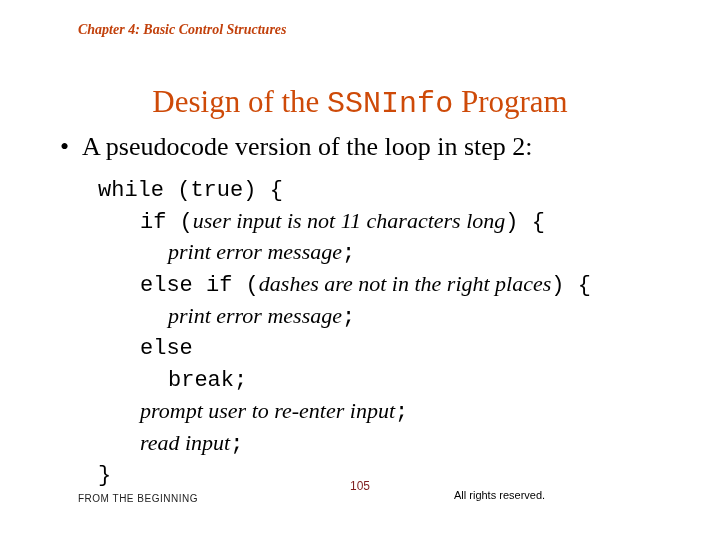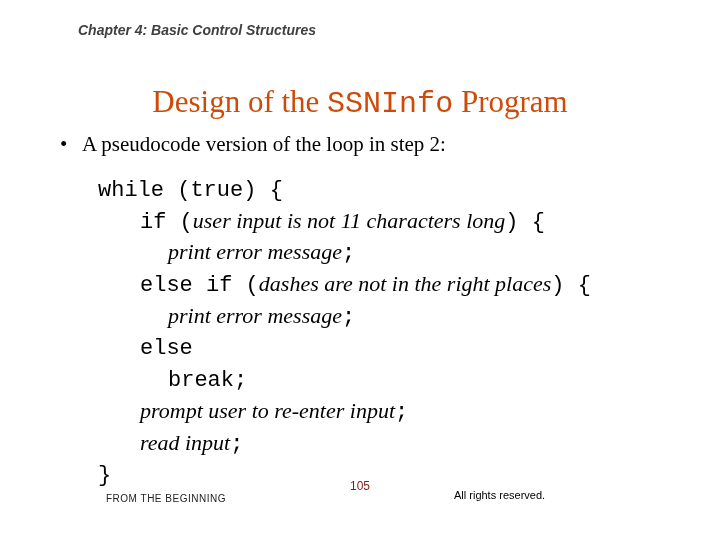--- a/index.html
+++ b/index.html
@@ -9,45 +9,45 @@
     height: 540px;
     background: #fff;
     font-family: "Times New Roman", Times, serif;
     position: relative;
     overflow: hidden;
   }
   .chapter {
     position: absolute;
     top: 22px;
     left: 78px;
-    font-family: Liberation Sans, sans-serif;
+    font-family: Liberation Serif, serif;
     font-weight: bold;
     font-style: italic;
     font-size: 14px;
-    color: #404040;
+    color: #c2410c;
   }
   .title {
     position: absolute;
     top: 64px;
     left: 0;
     width: 720px;
     text-align: center;
     font-size: 31px;
     color: #ce4a08;
     margin-top: 20px;
   }
   .title .mono {
     font-family: "Courier New", Courier, monospace;
     font-size: 30px;
   }
   .bullet {
     position: absolute;
     top: 132px;
     left: 60px;
-    font-size: 21px;
+    font-size: 26px;
     color: #000;
   }
   .bullet .bul {
     display: inline-block;
     width: 22px;
   }
   .code {
     position: absolute;
     top: 174px;
     left: 98px;
@@ -74,21 +74,20 @@
     font-weight: bold;
     font-size: 19px;
     color: #ce4a08;
   }
   .footer-left .ftb {
     font-family: Arial, Helvetica, sans-serif;
     font-size: 10px;
     letter-spacing: 0.5px;
     color: #222;
     margin-top: 2px;
-    margin-left: 28px;
   }
   .page-num {
     position: absolute;
     bottom: 47px;
     left: 350px;
     font-family: Arial, Helvetica, sans-serif;
     font-size: 12px;
     color: #7f1d1d;
   }
   .copyright {

